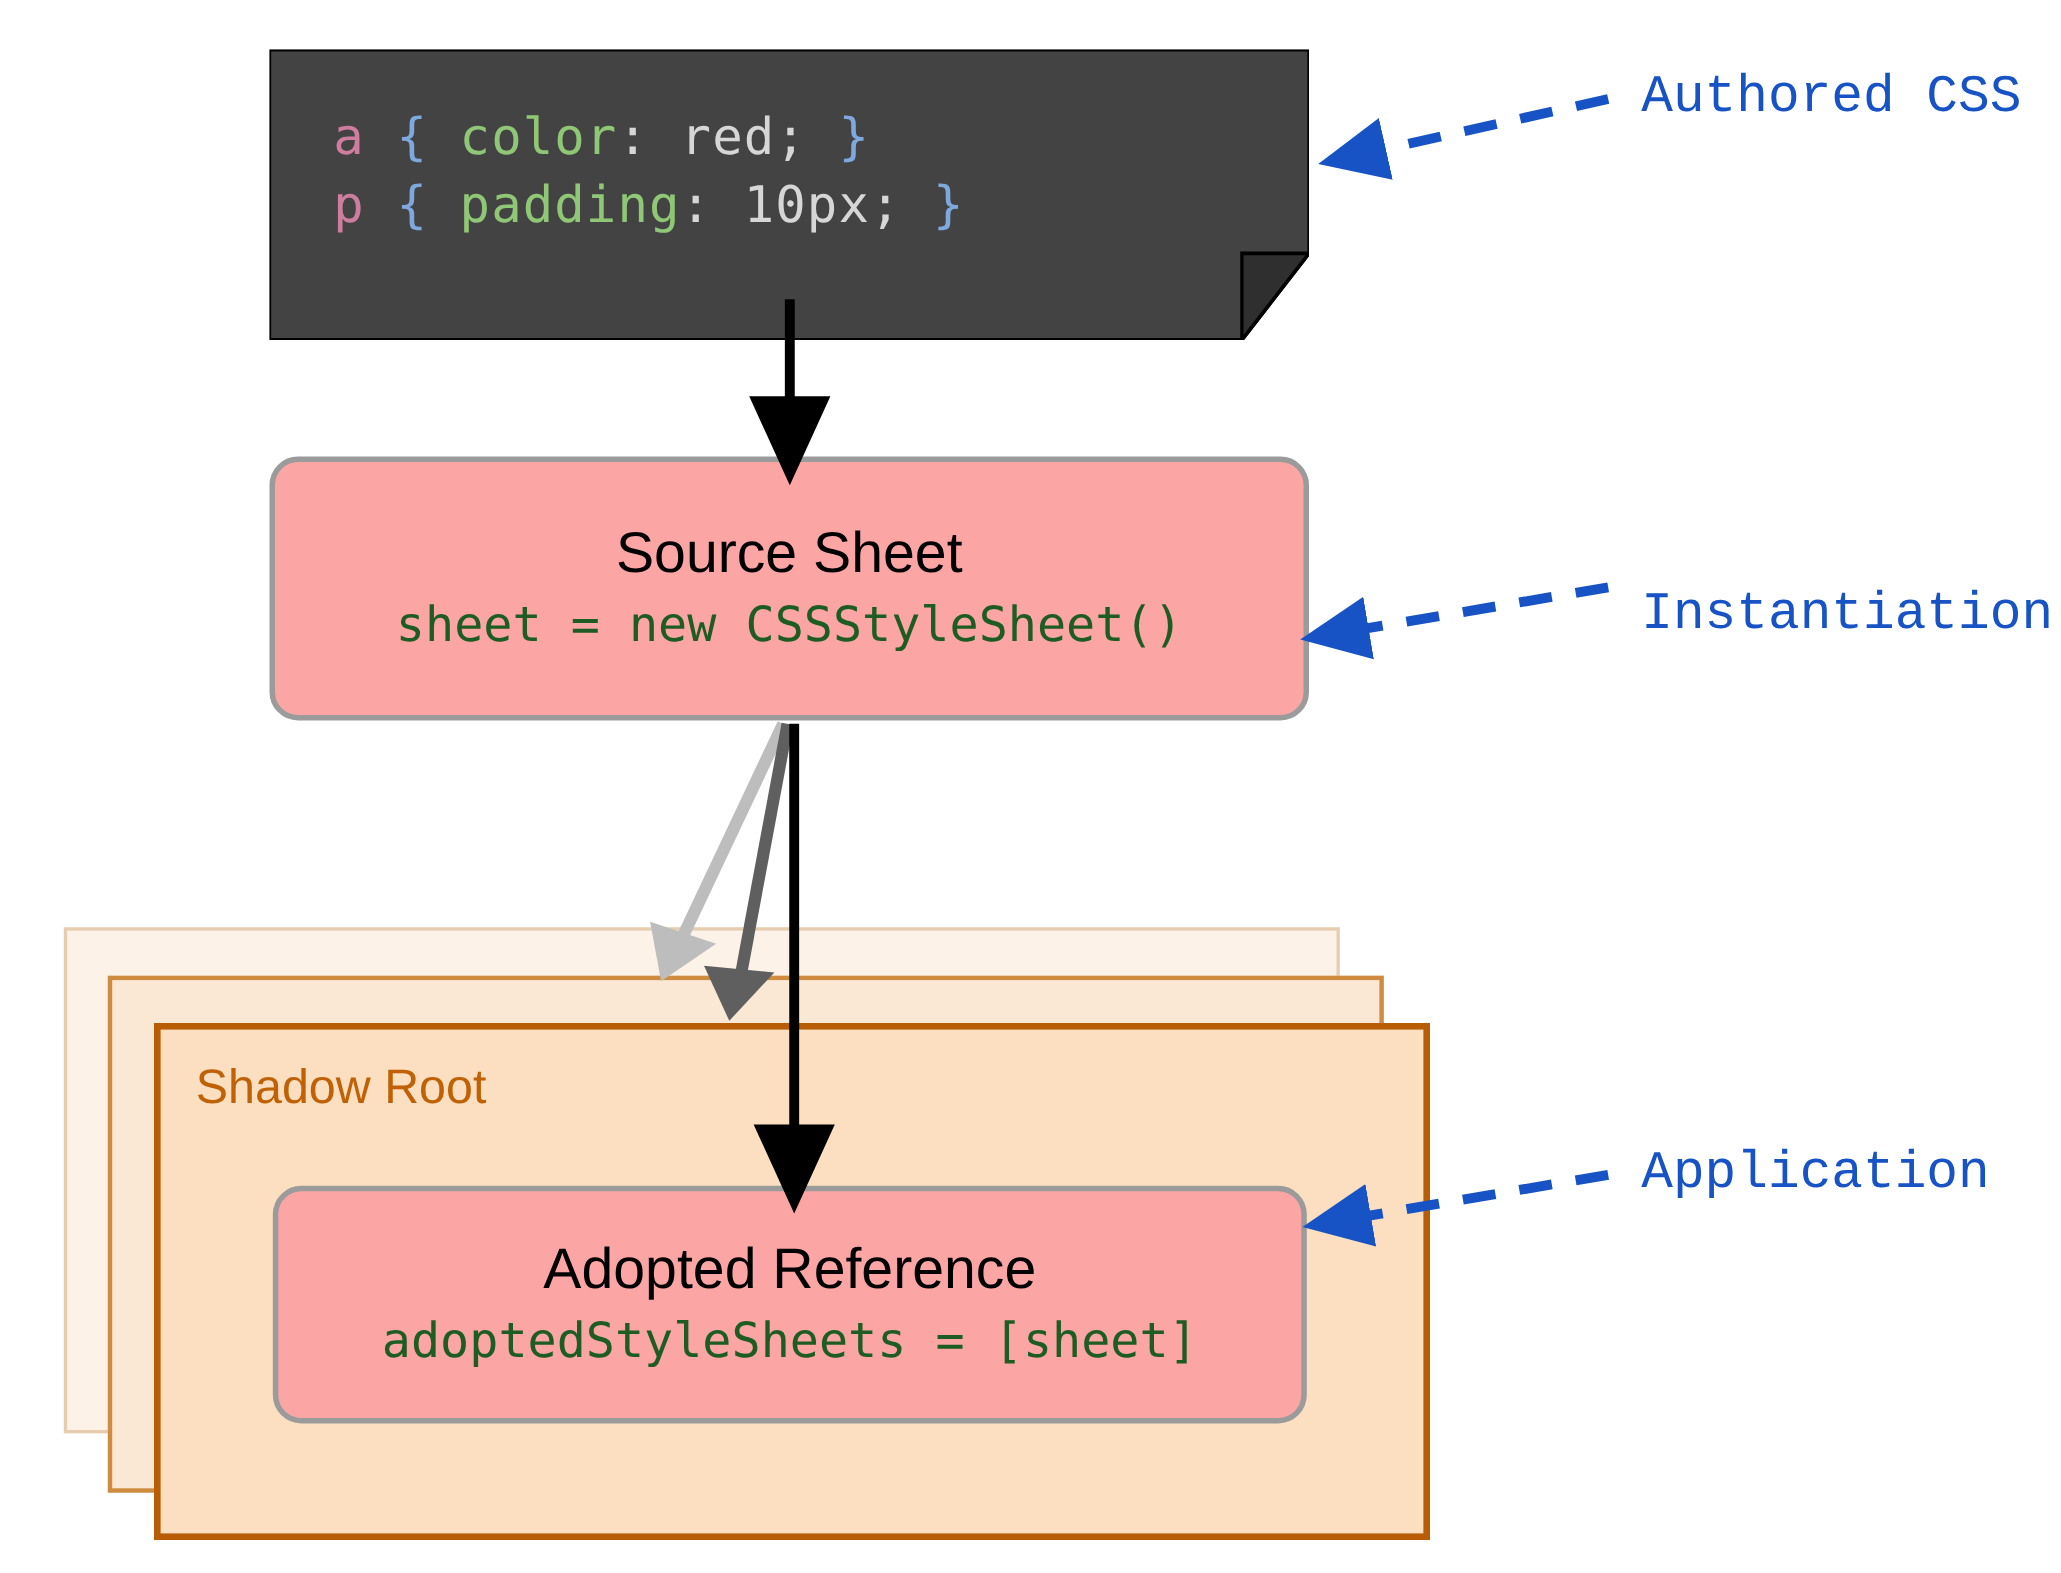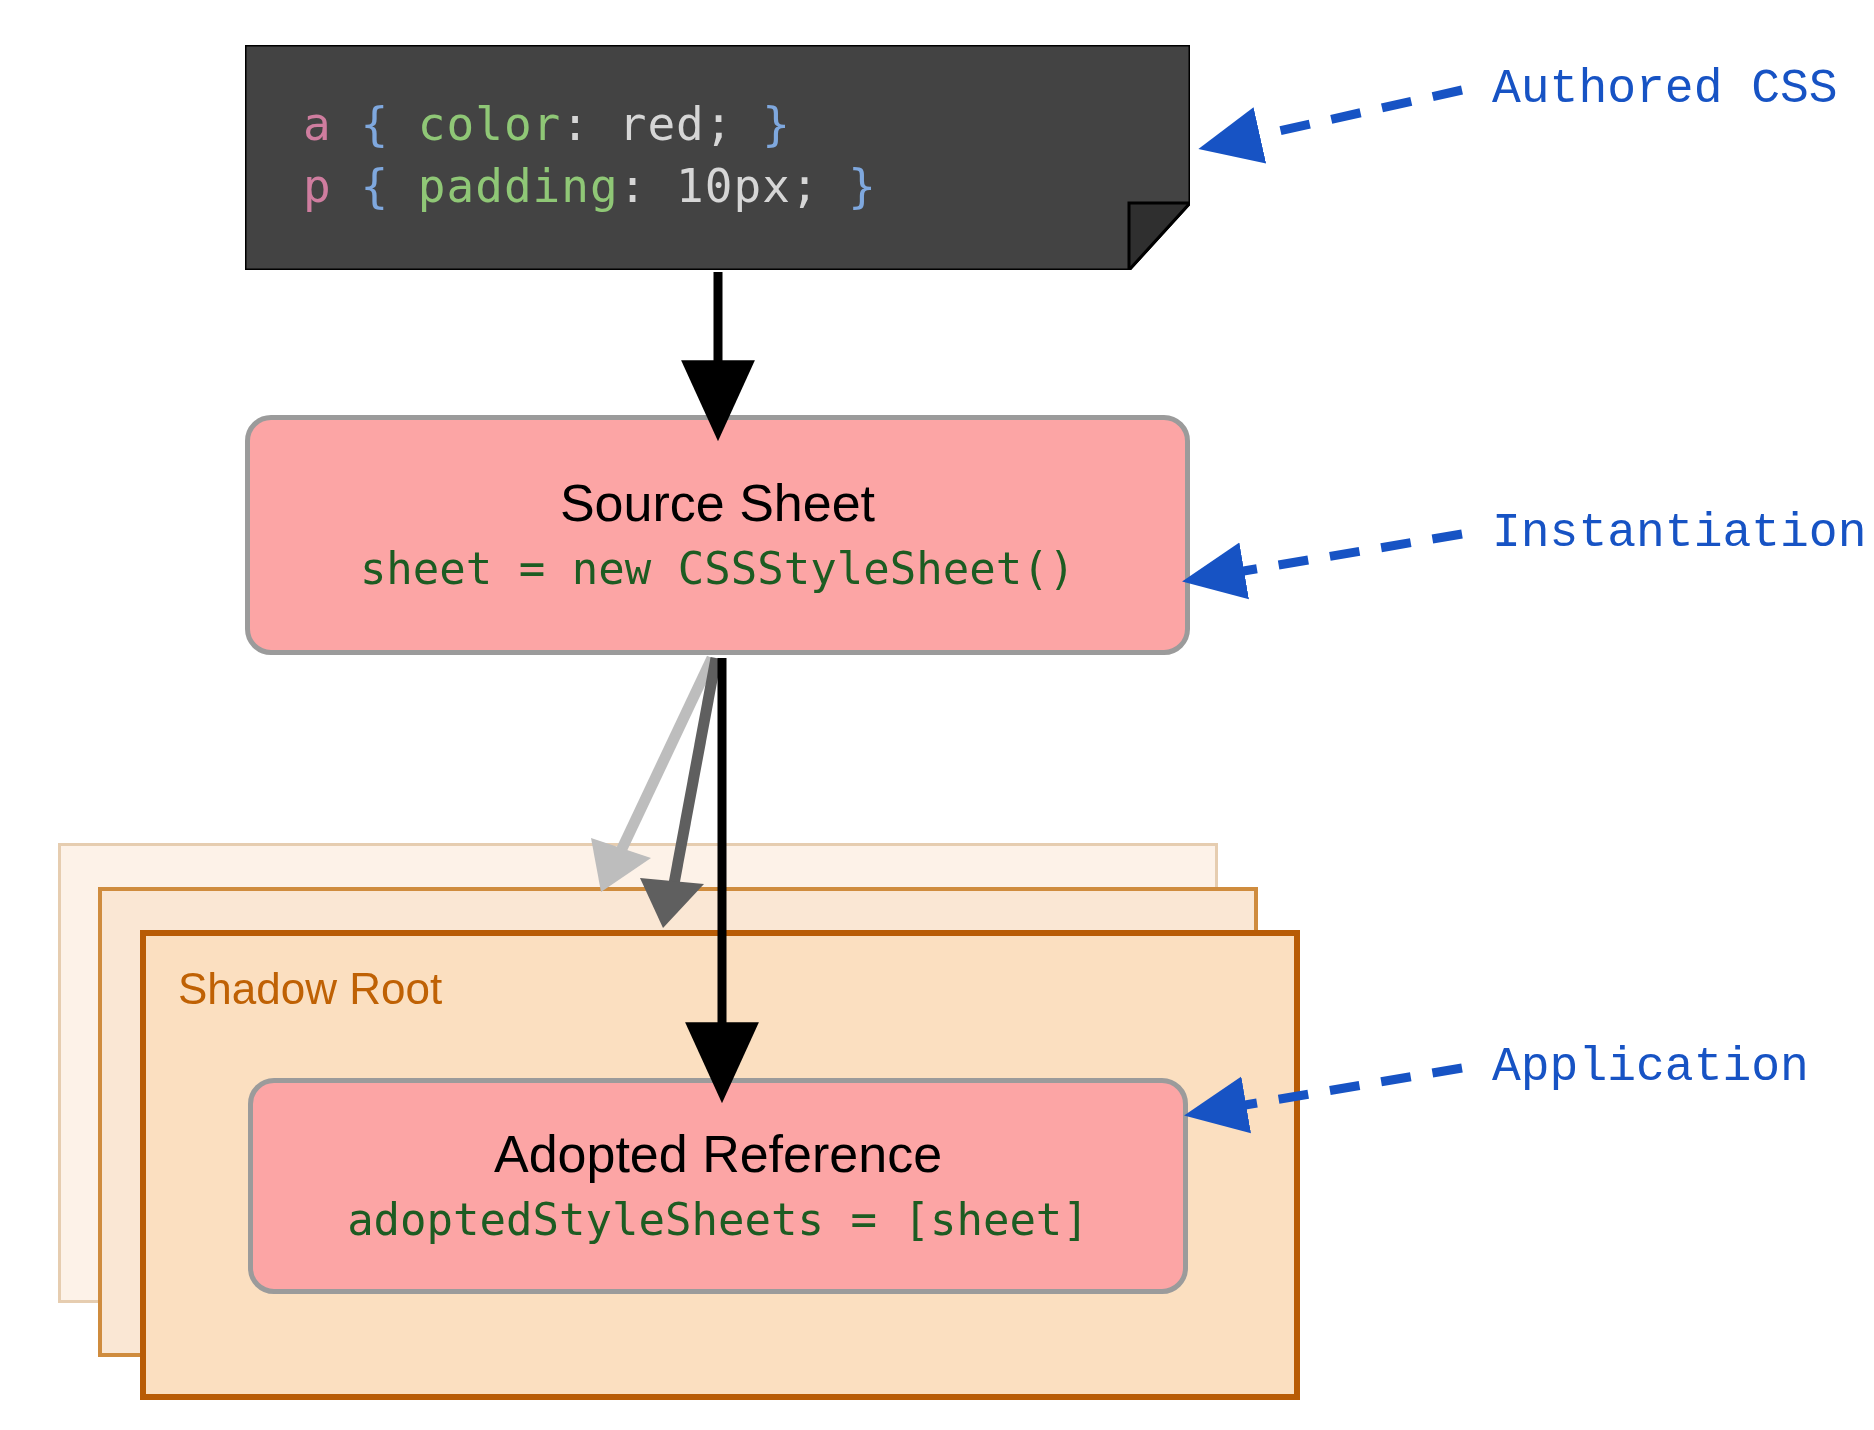--- a/index.html
+++ b/index.html
@@ -32,21 +32,21 @@
     pointer-events: none;
     z-index: 40;
   }
 
   
   .code-note {
     position: absolute;
     left: 245px;
     top: 45px;
     width: 945px;
-    height: 225px;
+    height: 264px;
     z-index: 30;
   }
   .code-note-shape {
     position: absolute;
     inset: 0;
     width: 100%;
     height: 100%;
   }
   .code-lines {
     position: absolute;
@@ -154,21 +154,21 @@
   
   .annot-label {
     position: absolute;
     font-family: Liberation Mono, monospace;
     font-size: 48px;
     color: #1753c4;
     white-space: nowrap;
     z-index: 45;
   }
   #annot-authored  { left: 1492px; top: 62px; }
-  #annot-instant   { left: 1492px; top: 506px; }
+  #annot-instant   { left: 1492px; top: 532px; }
   #annot-applic    { left: 1492px; top: 1040px; }
 </style>
 </head>
 <body>
 
 <div id="stage">
 
   <div class="shadow-layer" id="shadow-layer-back"></div>
   <div class="shadow-layer" id="shadow-layer-mid"></div>
   <div class="shadow-layer" id="shadow-layer-front"></div>

